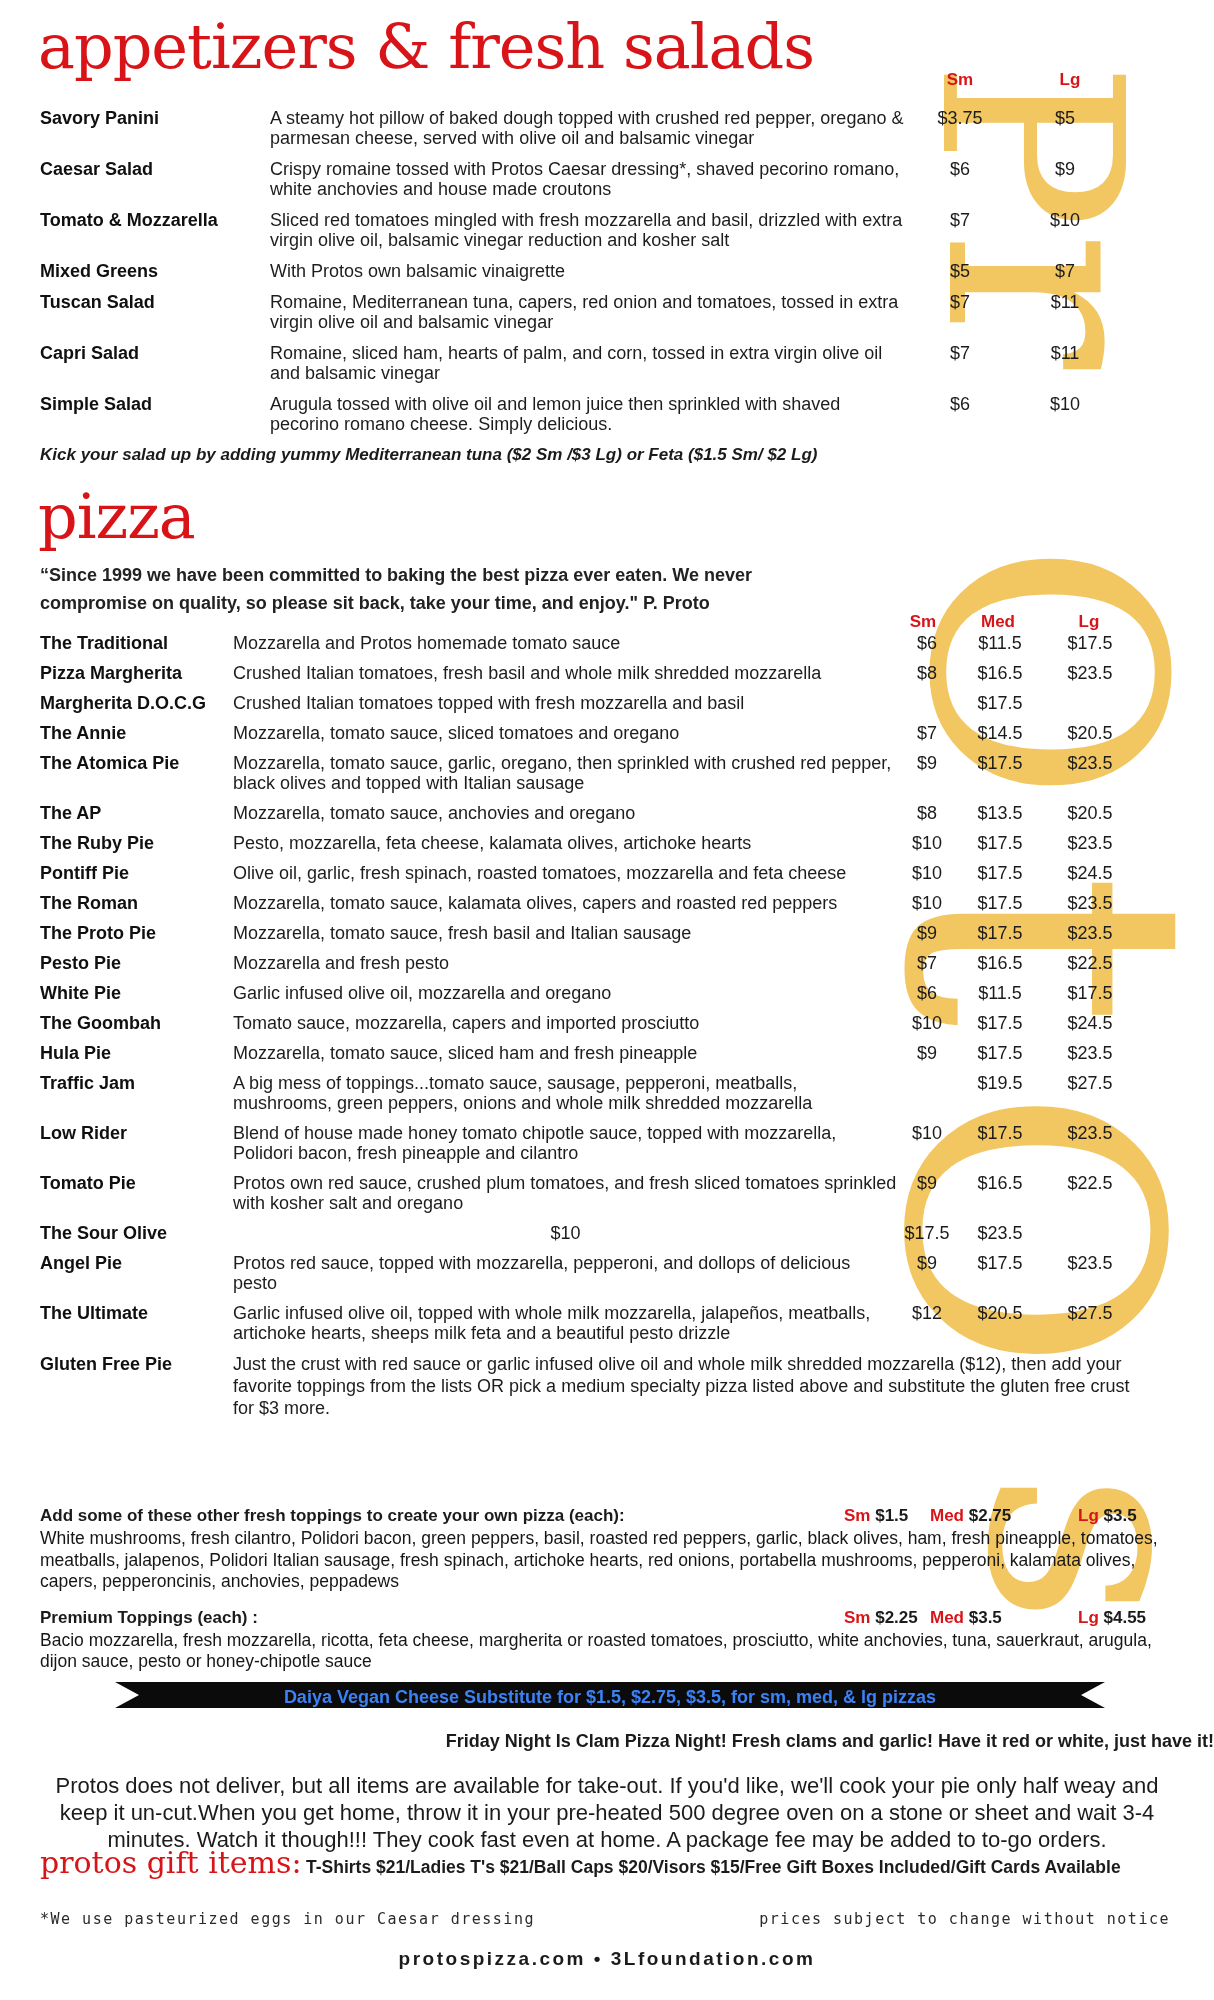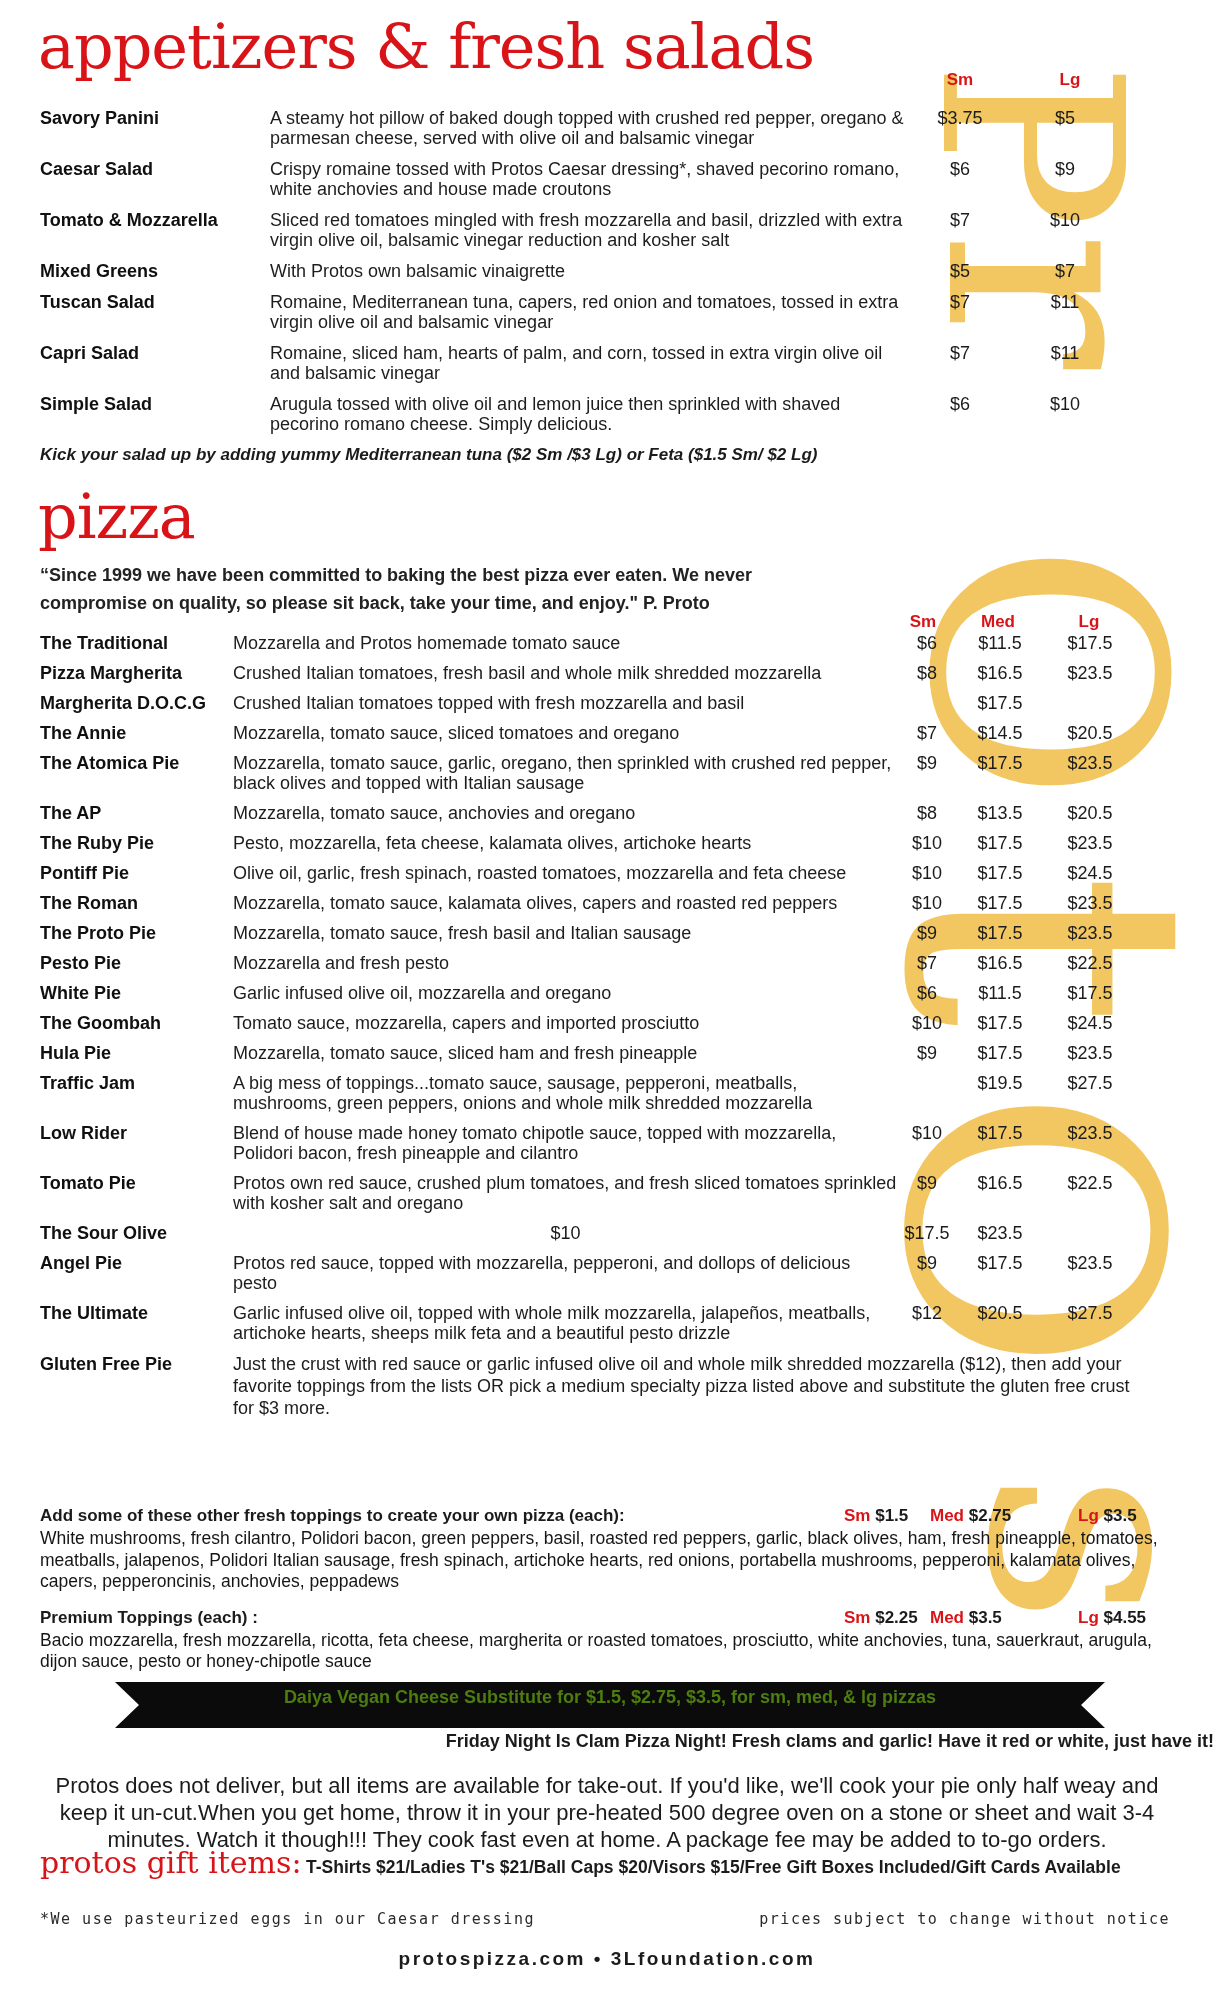--- a/index.html
+++ b/index.html
@@ -51,22 +51,22 @@
   .gf-row{grid-template-columns:193px 905px;margin-top:4px;line-height:22px;}
   
   .sec-top{top:1505px;}
   .top-head{position:relative;margin:0 0 0 40px;font-weight:bold;font-size:17px;line-height:21px;width:1150px;}
   .pair{position:absolute;top:0;white-space:nowrap;font-weight:bold;}
   .pair .sz{color:var(--red);}
   .pair.p1{left:804px;} .pair.p2{left:890px;} .pair.p3{left:1038px;}
   .top-list{margin:2px 0 14px 40px;width:1150px;font-size:17.5px;line-height:21.5px;color:#161616;}
   
   .banner{
-    position:absolute;top:1682px;left:115px;width:990px;height:46px;
-    background:#0b0b0b;color:#4d7c0f;font-weight:bold;font-size:18px;
+    position:absolute;top:1682px;left:115px;width:990px;height:26px;
+    background:#0b0b0b;color:#3b82f6;font-weight:bold;font-size:18px;
     text-align:center;line-height:30px;
     clip-path:polygon(0 0,100% 0,calc(100% - 24px) 50%,100% 100%,0 100%,24px 50%);
   }
   .clam{top:1731px;text-align:right;font-weight:bold;font-size:18px;margin:0;}
   .takeout{top:1772px;left:47px;width:1120px;text-align:center;font-size:22px;line-height:27px;margin:0;}
   .gifts{top:1845px;left:40px;width:1174px;margin:0;}
   .gifts .label{font-family:"DejaVu Serif",serif;color:var(--red);font-size:30px;}
   .gifts .text{font-weight:bold;font-size:17.5px;}
   .footnotes{
     top:1910px;left:40px;width:1130px;display:flex;justify-content:space-between;

